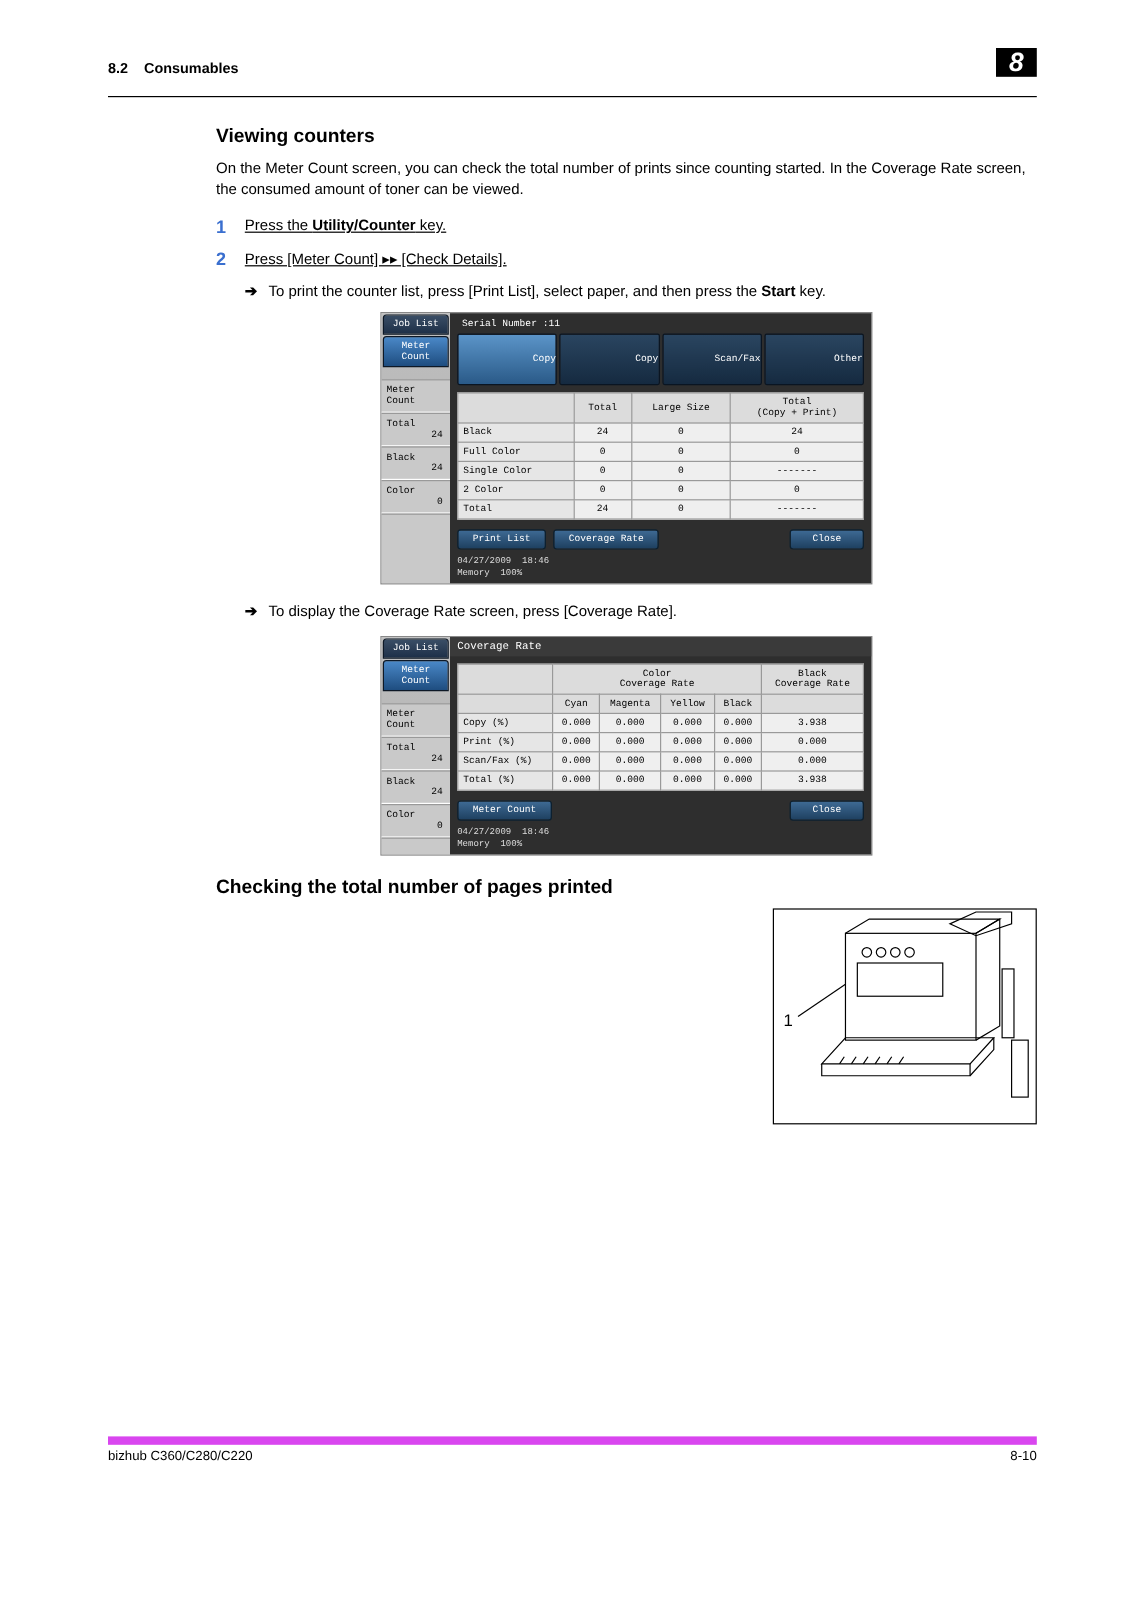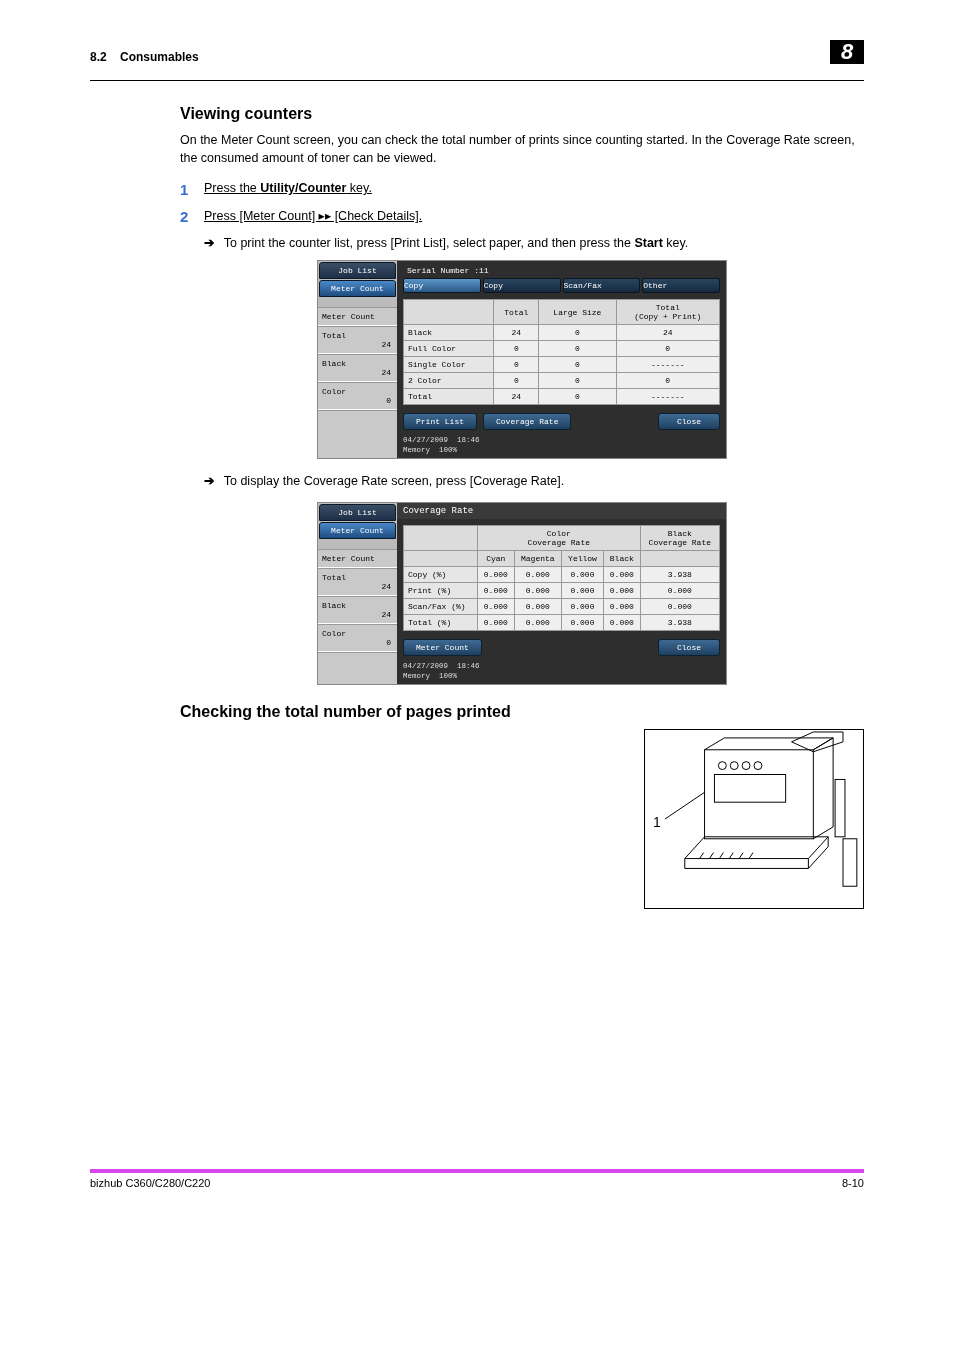--- a/index.html
+++ b/index.html
@@ -77,21 +77,21 @@
     width: 410px;
     margin: 8px auto 8px auto;
     background: #e8e8e8;
     border: 1px solid #888;
     font-family: "Courier New", monospace;
     font-size: 9px;
     color: #fff;
   }
   .lcd-row { display: flex; }
   .lcd-left {
-    width: 79px;
+    width: 57px;
     background: linear-gradient(#bfbfbf,#aeaeae);
     color: #000;
     display: flex;
     flex-direction: column;
   }
   .lcd-left .ltab {
     background: linear-gradient(#3a4e66,#1e3048);
     color: #fff;
     text-align: center;
     padding: 3px 2px;
@@ -120,22 +120,22 @@
     display: flex;
     flex-direction: column;
   }
   .sn { font-size: 8px; margin: 2px 0 3px 4px; }
   .rtabs { display: flex; gap: 2px; margin-bottom: 6px; }
   .rtab {
     flex: 1;
     background: linear-gradient(#2a4560,#152a40);
     border: 1px solid #0a1522;
     border-radius: 2px;
-    text-align: left;
-    padding: 2px 0;
+    text-align: right;
+    padding: 16px 0;
     font-size: 8px;
   }
   .rtab.sel { background: linear-gradient(#5b94c8,#2a5a88); }
   .mtable {
     background: #efefef;
     color: #000;
     border-collapse: collapse;
     width: 100%;
     font-size: 8px;
   }
@@ -184,21 +184,21 @@
   .printer-label {
     position: absolute;
     left: 8px;
     top: 84px;
     font-size: 14px;
   }
 
   .footer {
     display: flex;
     justify-content: space-between;
-    border-top: 4px solid #d946ef;
+    border-top: 7px solid #d946ef;
     margin-top: 260px;
     padding-top: 4px;
     font-size: 11px;
   }
 </style>
 </head>
 <body>
 
 <div class="page">
 

